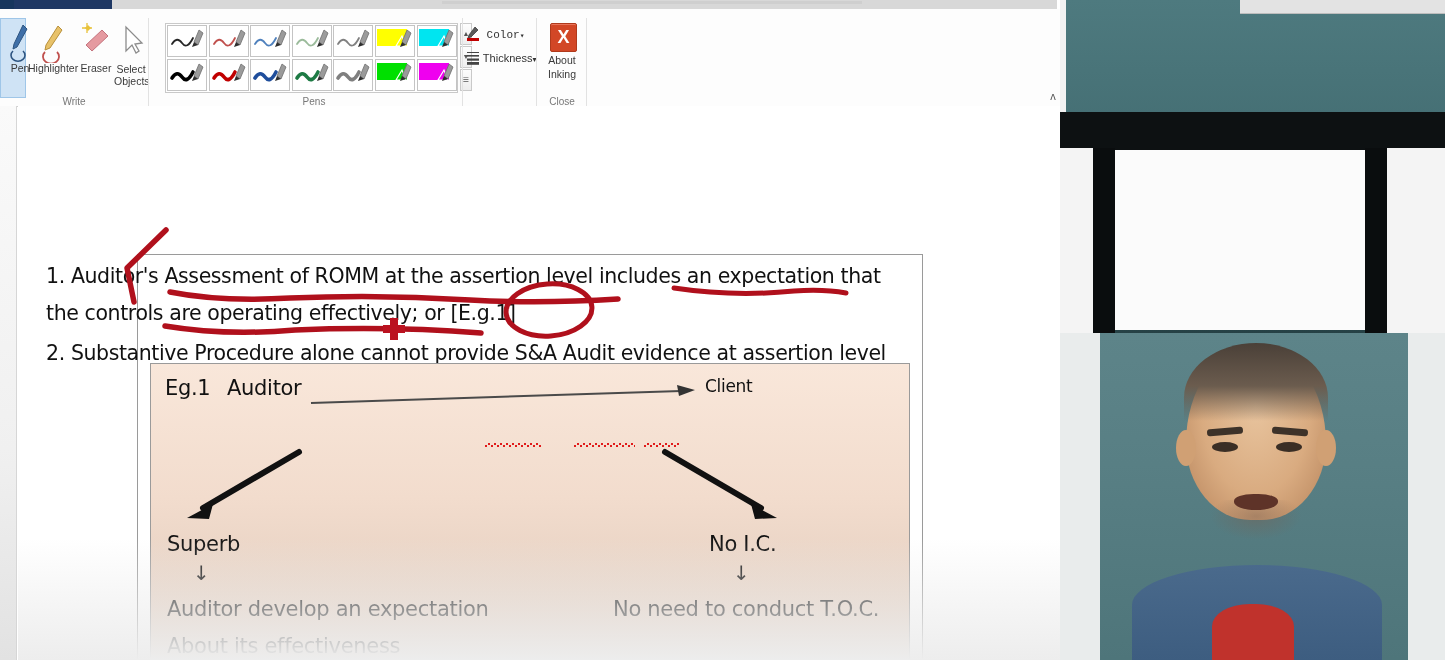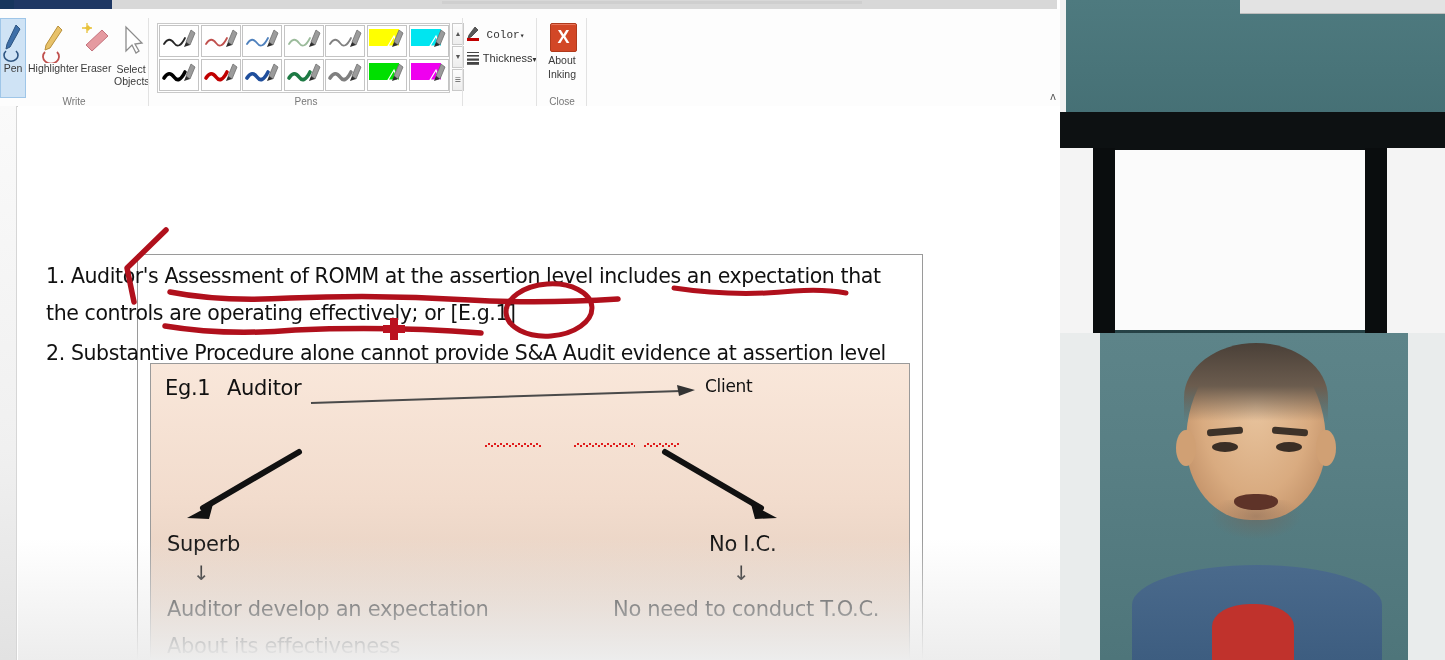--- a/index.html
+++ b/index.html
@@ -20,21 +20,21 @@
   
   .write-group{position:absolute;left:0;top:9px;width:148px;height:88px;}
   .tool{position:absolute;text-align:center;font-size:10.5px;color:#3a3a3a;line-height:11px;
         cursor:default;}
   .tool .glyph{display:block;height:42px;}
   .pen-sel{position:absolute;left:0;top:0;width:26px;height:80px;background:#cfe3f5;
            border:1px solid #9fc6e8;box-sizing:border-box;}
   .grp-label{position:absolute;font-size:10px;color:#777;text-align:center;}
 
   
-  .pens-group{position:absolute;left:150px;top:9px;width:312px;height:88px;}
+  .pens-group{position:absolute;left:158px;top:9px;width:312px;height:88px;}
   .gal{position:absolute;left:7px;top:5px;width:293px;height:70px;border:1px solid #c9c9c9;
        background:#fff;box-sizing:border-box;padding:2px;}
   .swatch{position:absolute;width:40px;height:32px;border:1px solid #c4c4c4;background:#fff;
           box-sizing:border-box;overflow:hidden;}
   .scrollcol{position:absolute;left:302px;top:5px;width:12px;height:70px;}
   .scrollbtn{position:absolute;left:0;width:12px;height:22px;border:1px solid #c9c9c9;
              background:linear-gradient(#fdfdfd,#ededed);box-sizing:border-box;
              font-size:7px;line-height:20px;text-align:center;color:#555;}
 
   
@@ -139,21 +139,21 @@
   <div class="navy-strip2"></div>
   <div class="top-gray">
     <div class="top-gray-hi"></div>
   </div>
 
   <div class="ribbon">
 
     <div class="write-group">
       <div class="pen-sel"></div>
 
-      <div class="tool" style="left:0px;top:3px;width:26px;">
+      <div class="tool" style="left:0px;top:3px;width:26px;padding-left:7px;">
         <span class="glyph">
           <svg width="26" height="42" viewBox="0 0 26 42">
             <path d="M16 4 L20 8 L10 26 L6 28 L7 23 Z" fill="#3e6fa8" stroke="#2d5480" stroke-width="1"></path>
             <path d="M6 30 a7 6 0 1 0 10 0" fill="none" stroke="#2d5480" stroke-width="1.6"></path>
           </svg>
         </span>
         <span>Pen</span>
       </div>
 
       <div class="tool" style="left:28px;top:3px;width:50px;">

